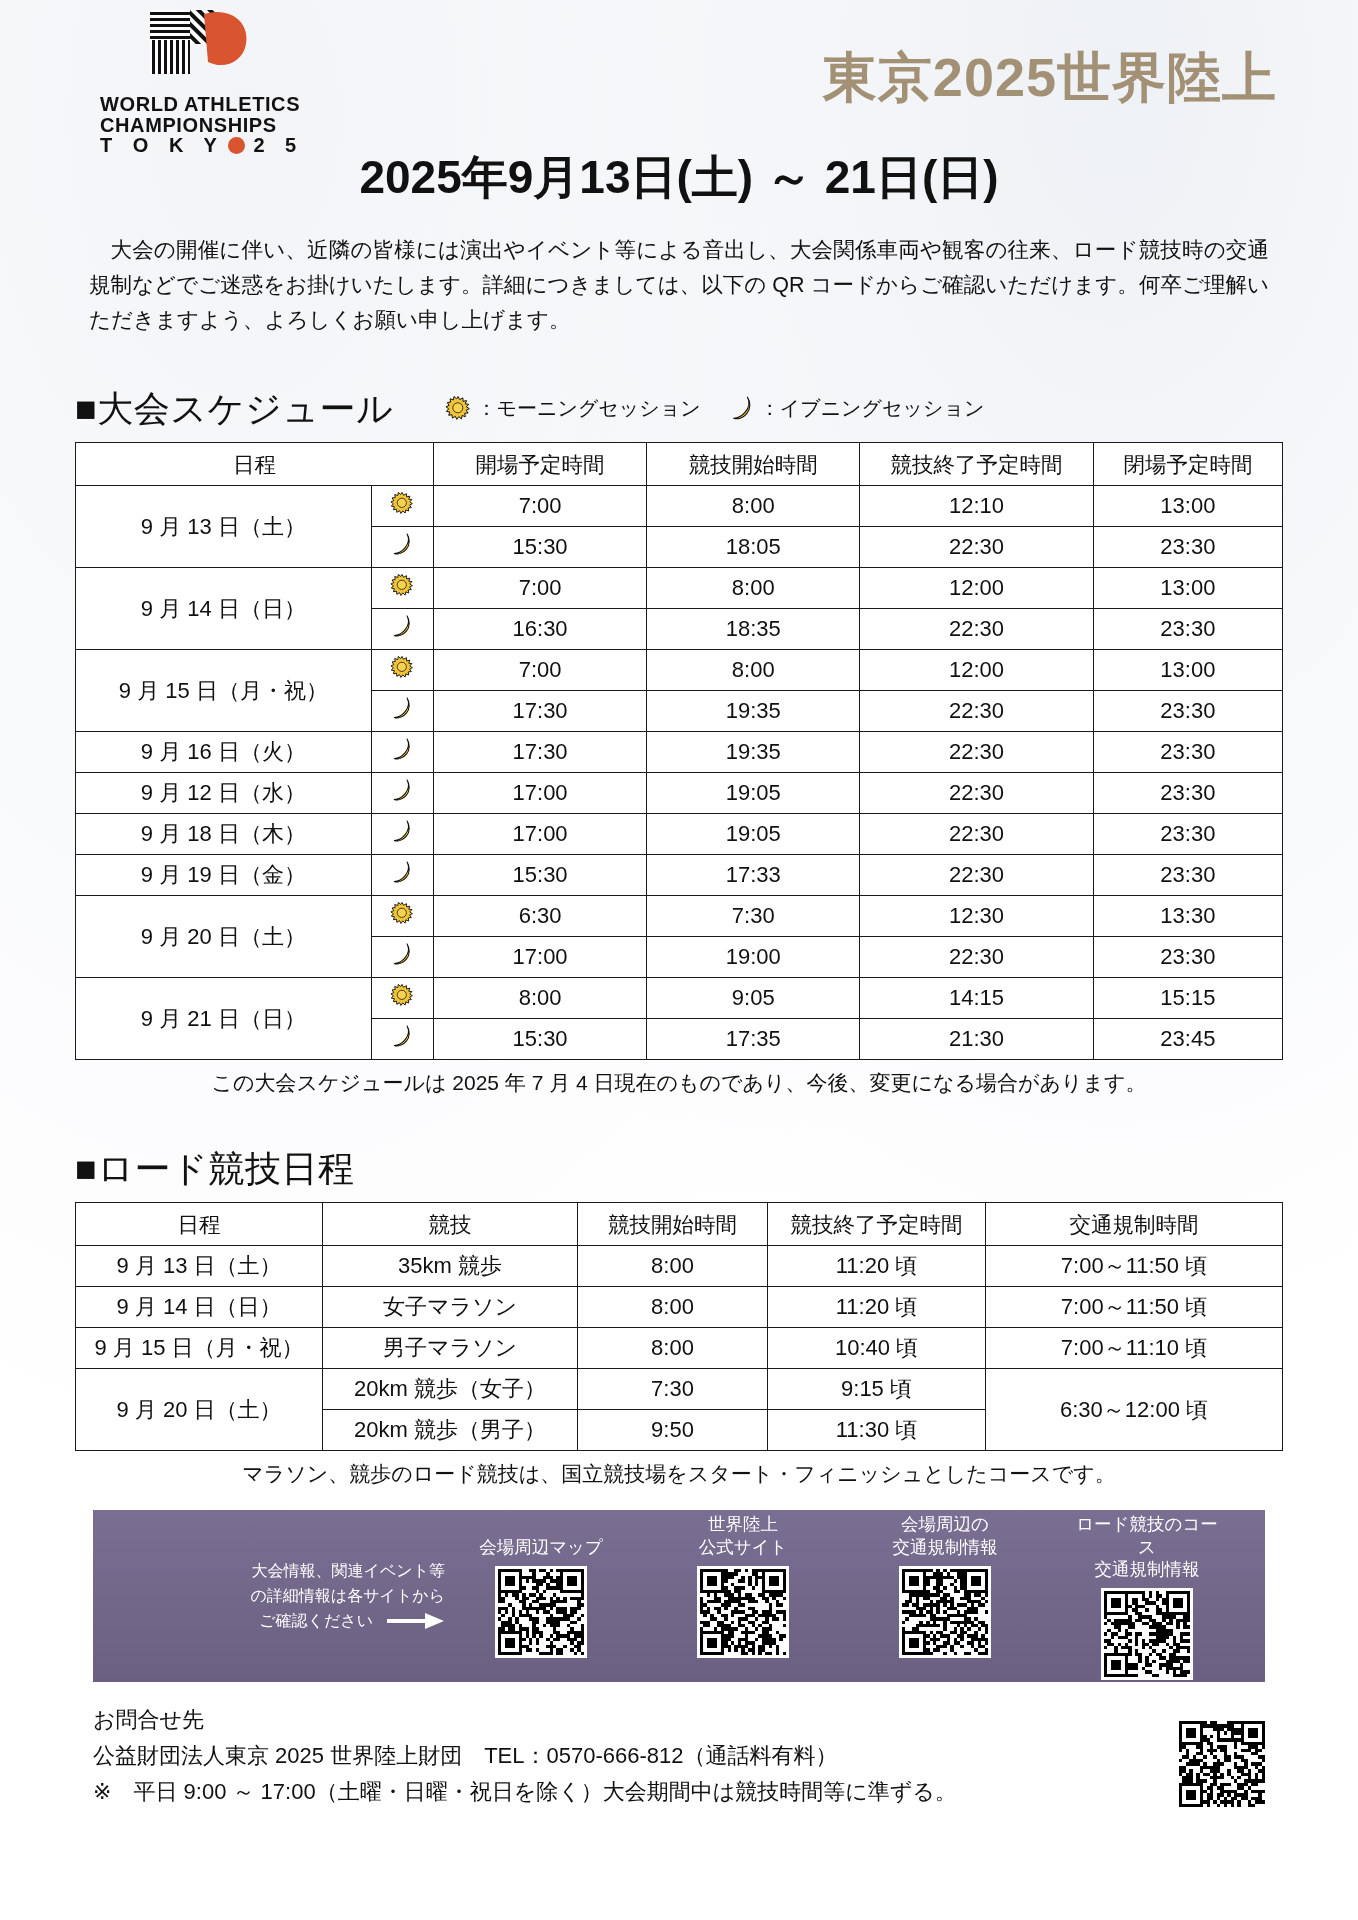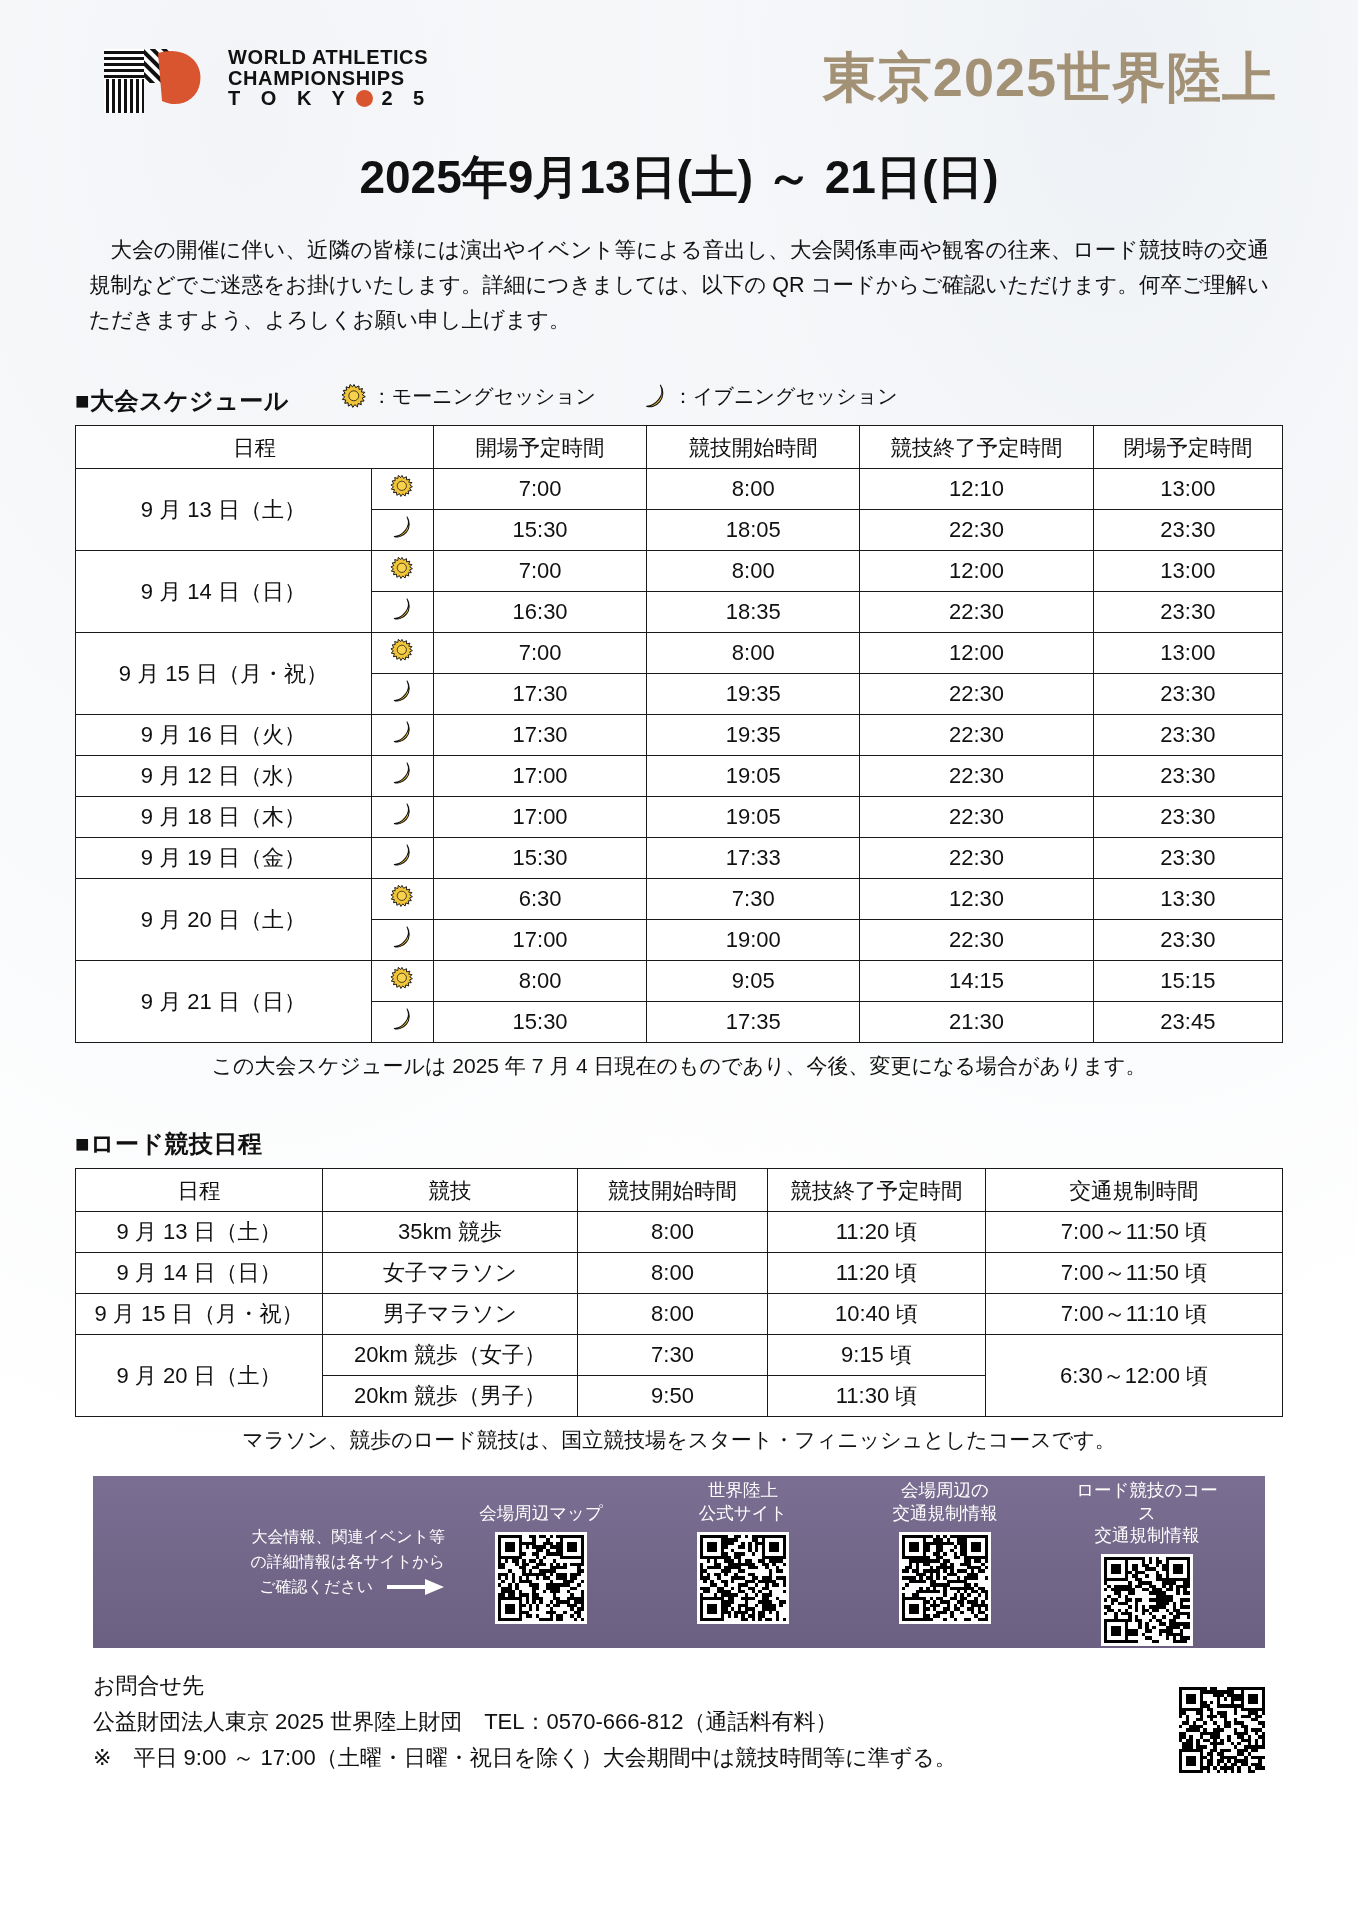--- a/index.html
+++ b/index.html
@@ -33,20 +33,21 @@
     align-items: center;
     justify-content: space-between;
     padding-top: 26px;
     height: 104px;
   }
   .logo-lockup {
     display: flex;
     align-items: center;
     gap: 16px;
     margin-left: 25px;
+    flex-direction: column;
   }
   .logo-mark {
     width: 112px;
     height: 78px;
     position: relative;
   }
   .logo-wordmark {
     line-height: 1.04;
   }
   .logo-line {
@@ -110,29 +111,29 @@
   .lead p { margin: 0; text-indent: 1em; }
 
   
   .section-head {
     display: flex;
     align-items: baseline;
     margin: 26px 0 8px 0;
     gap: 26px;
   }
   .section-title {
-    font-size: 24px;
-    font-weight: bold;
+    font-size: 36px;
+    font-weight: normal;
     letter-spacing: 0.5px;
     white-space: nowrap;
     margin-top: 22px;
   }
   .legend {
     display: flex;
-    gap: 46px;
+    gap: 28px;
     align-items: center;
     font-size: 20px;
     margin-left: 26px;
     padding-bottom: 3px;
   }
   .legend-item { display: flex; align-items: center; gap: 5px; white-space: nowrap; }
 
   
   .sun-icon, .moon-icon {
     display: inline-block;

